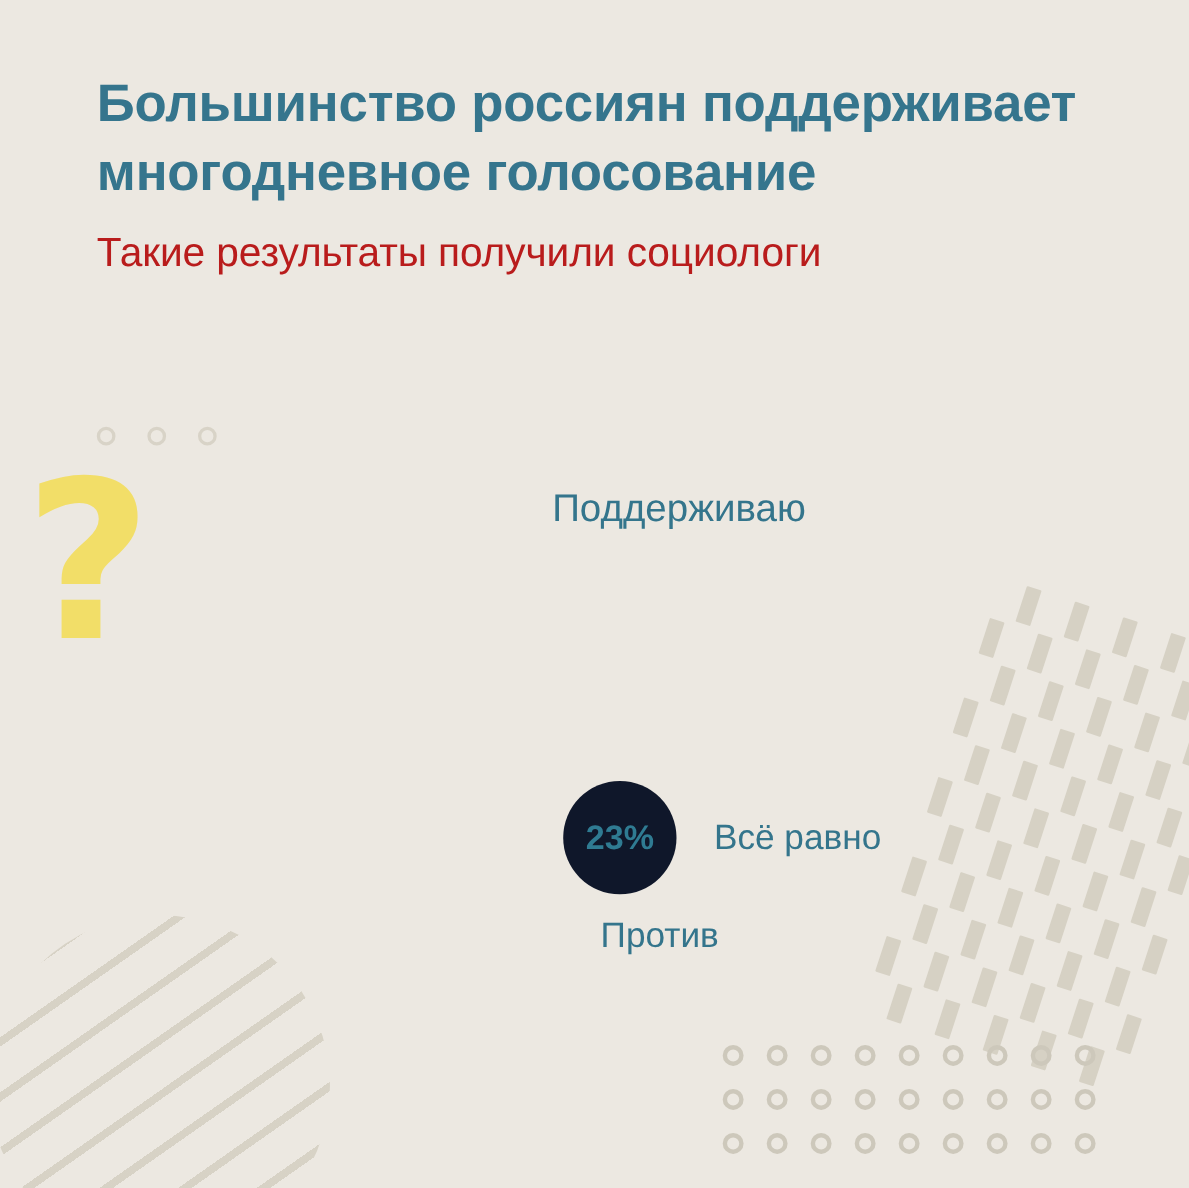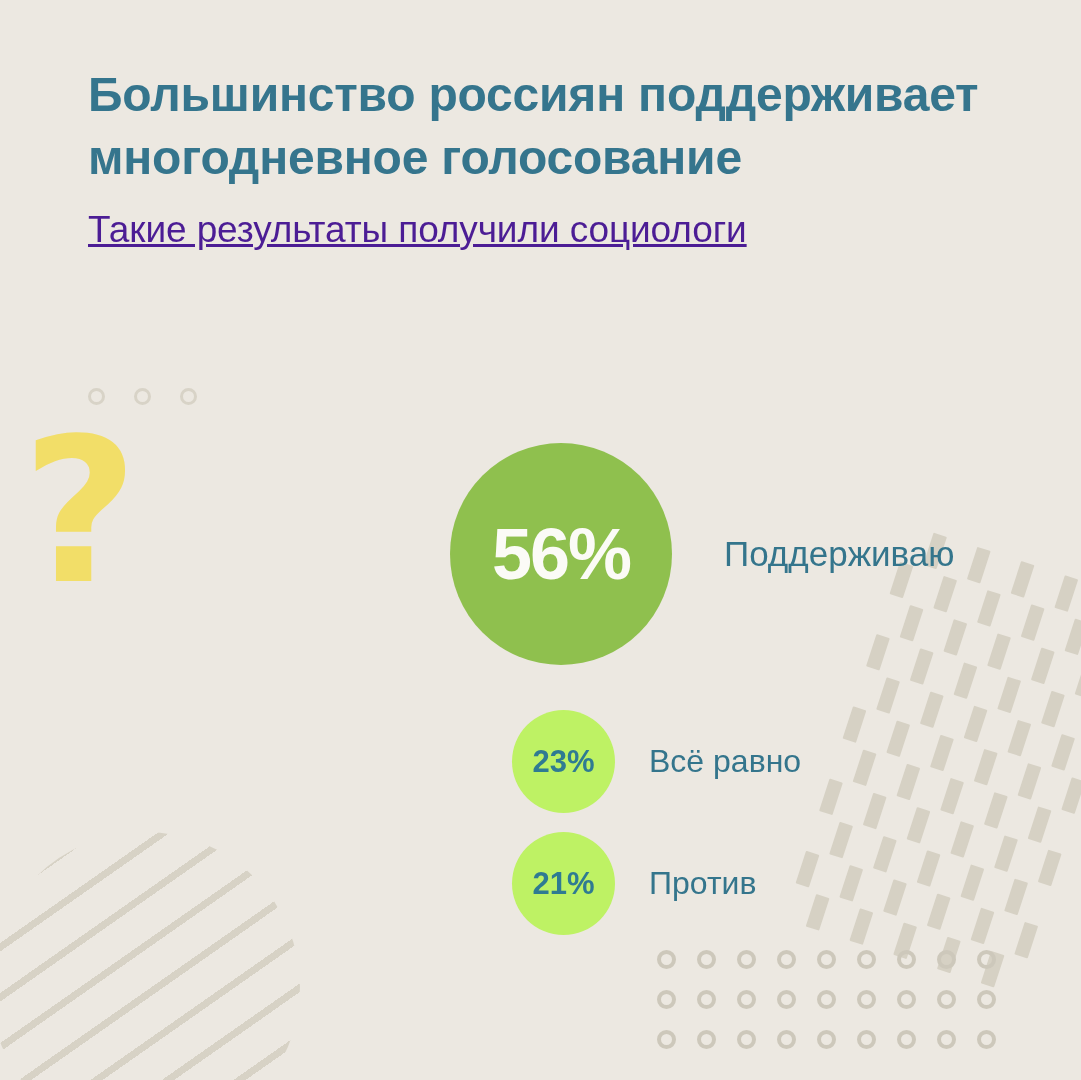--- a/index.html
+++ b/index.html
@@ -98,26 +98,25 @@
   #title {
     margin: 0;
     color: #35758d;
     font-size: 48px;
     line-height: 1.31;
     font-weight: bold;
     letter-spacing: -0.2px;
   }
   #subtitle {
     margin: 18px 0 0 0;
-    color: #4c1d95;
+    color: #b91c1c;
     font-size: 37px;
     line-height: 1.2;
     font-weight: normal;
     letter-spacing: -0.1px;
-    text-decoration: underline;
   }
 
   
   #question-block {
     position: absolute;
     left: 22px;
     top: 430px;
     width: 420px;
     height: 200px;
   }
@@ -168,21 +167,21 @@
   .bubble.big .pct {
     color: #fbfbf6;
     font-size: 72px;
     font-weight: bold;
     letter-spacing: -2px;
     line-height: 1;
   }
   .bubble.small {
     width: 103px;
     height: 103px;
-    background: #bef264;
+    background: #0f172a;
   }
   .bubble.small .pct {
     color: #2f7b92;
     font-size: 31px;
     font-weight: bold;
     line-height: 1;
   }
 
   .result-label {
     color: #34758c;
@@ -298,34 +297,28 @@
     <h2 id="subtitle">Такие результаты получили социологи</h2>
   </div>
 
   <div id="question-block">
     <span id="qmark">?</span>
   </div>
 
   <div id="results">
 
     <div class="result-row" id="row-support">
-      <div class="bubble big">
-        <span class="pct">56%</span>
-      </div>
       <span class="result-label">Поддерживаю</span>
     </div>
 
     <div class="result-row" id="row-neutral">
       <div class="bubble small">
         <span class="pct">23%</span>
       </div>
       <span class="result-label">Всё равно</span>
     </div>
 
     <div class="result-row" id="row-against">
-      <div class="bubble small">
-        <span class="pct">21%</span>
-      </div>
       <span class="result-label">Против</span>
     </div>
 
   </div>
 </div>
 
 </body></html>

